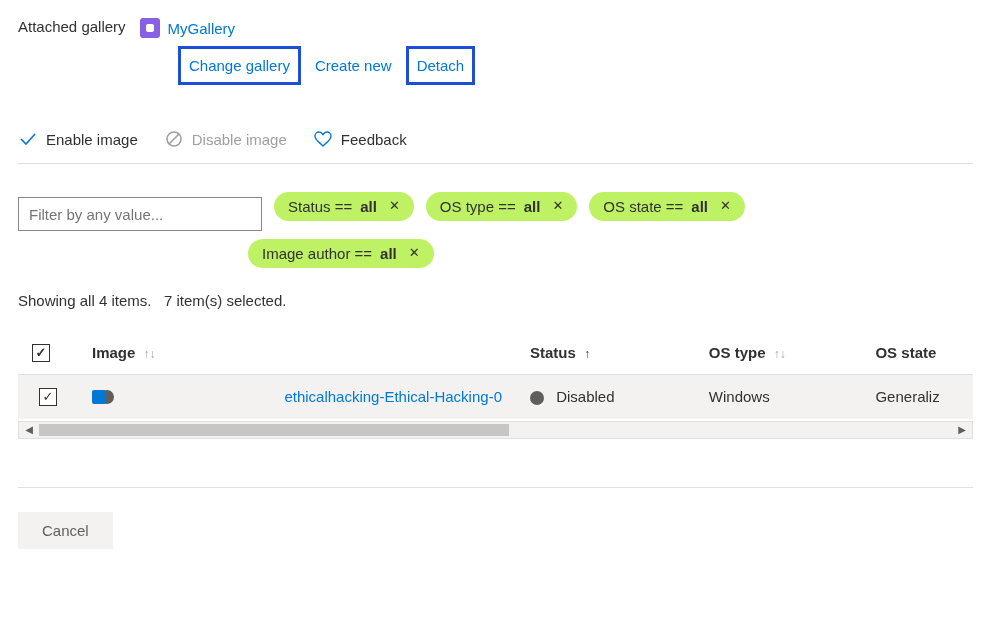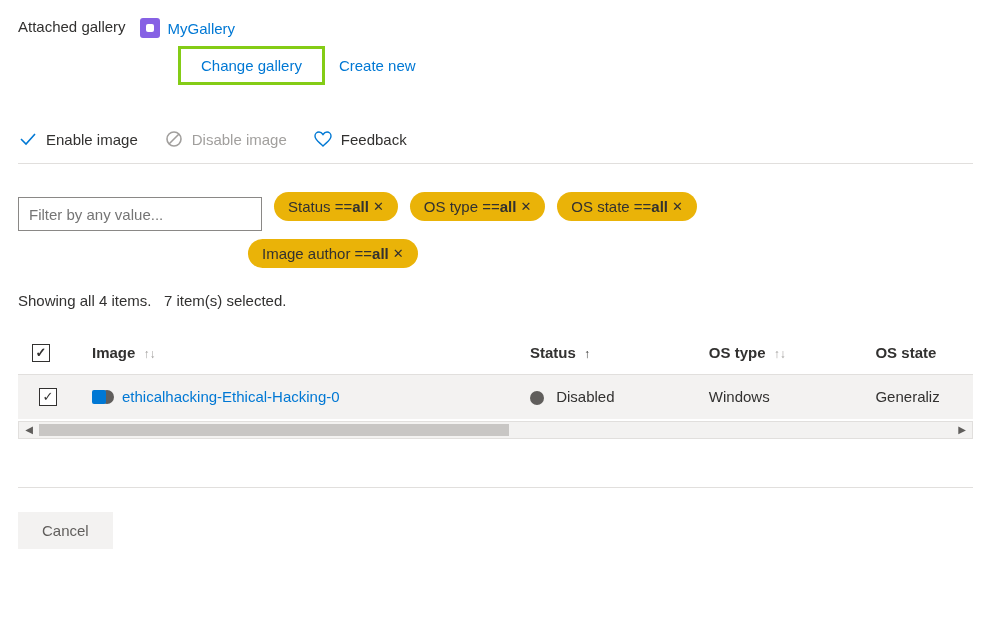--- a/index.html
+++ b/index.html
@@ -39,22 +39,22 @@
   }
   .gallery-link { color: #0078d4; text-decoration: none; }
   .gallery-actions {
     display: flex;
     align-items: center;
     gap: 10px;
     margin-left: 160px;
     margin-bottom: 34px;
   }
   .red-box {
-    border: 3px solid #84cc16;
-    padding: 8px 20px;
+    border: 3px solid #1d4ed8;
+    padding: 8px 8px;
   }
   .link-btn {
     color: #0078d4;
     background: none;
     border: none;
     font: inherit;
     cursor: pointer;
     padding: 8px 4px;
   }
   .cmdbar {
@@ -87,22 +87,23 @@
     width: 244px;
     height: 34px;
     padding: 6px 10px;
     border: 1px solid #8a8886;
     font: inherit;
     color: #605e5c;
     margin-top: 15px;
   }
   .pill {
     display: flex;
-    align-items: center;
-    background: #eab308;
+    align-items: flex-start;
+    gap: 8px;
+    background: #bef264;
     border-radius: 18px;
     padding: 6px 14px;
     color: #323130;
   }
   .pill strong { font-weight: 600; }
   .pill-x {
     cursor: pointer;
     font-size: 13px;
     color: #323130;
     padding-left: 4px;
@@ -149,20 +150,21 @@
   .chk.checked::after {
     content: "✓";
     font-size: 13px;
     color: #323130;
   }
   .col-chk { width: 60px; text-align: center; }
   .img-cell {
     display: flex;
     align-items: center;
     gap: 10px;
+    justify-content: space-between;
   }
   .img-icon {
     width: 20px; height: 20px;
     display: inline-block;
     position: relative;
   }
   .img-icon .sq {
     position: absolute;
     width: 14px; height: 14px;
     top: 3px; left: 0;
@@ -236,20 +238,23 @@
     <span class="gallery-icon"></span>
     <a href="#" class="gallery-link">MyGallery</a>
   </span>
 </div>
 
 <div class="gallery-actions">
   <span class="red-box">
     <button class="link-btn" style="padding:0">Change gallery</button>
   </span>
   <button class="link-btn">Create new</button>
+  <span class="red-box">
+    <button class="link-btn" style="padding:0">Detach</button>
+  </span>
 </div>
 
 <div class="cmdbar">
   <div class="cmd-item">
     <svg class="check-icon" width="20" height="20" viewBox="0 0 20 20">
         <path d="M3 10 L8 15 L17 5" stroke="#0078d4" stroke-width="1.6" fill="none"></path>
       </svg>
     <span>Enable image</span>
   </div>
   <div class="cmd-item disabled">

